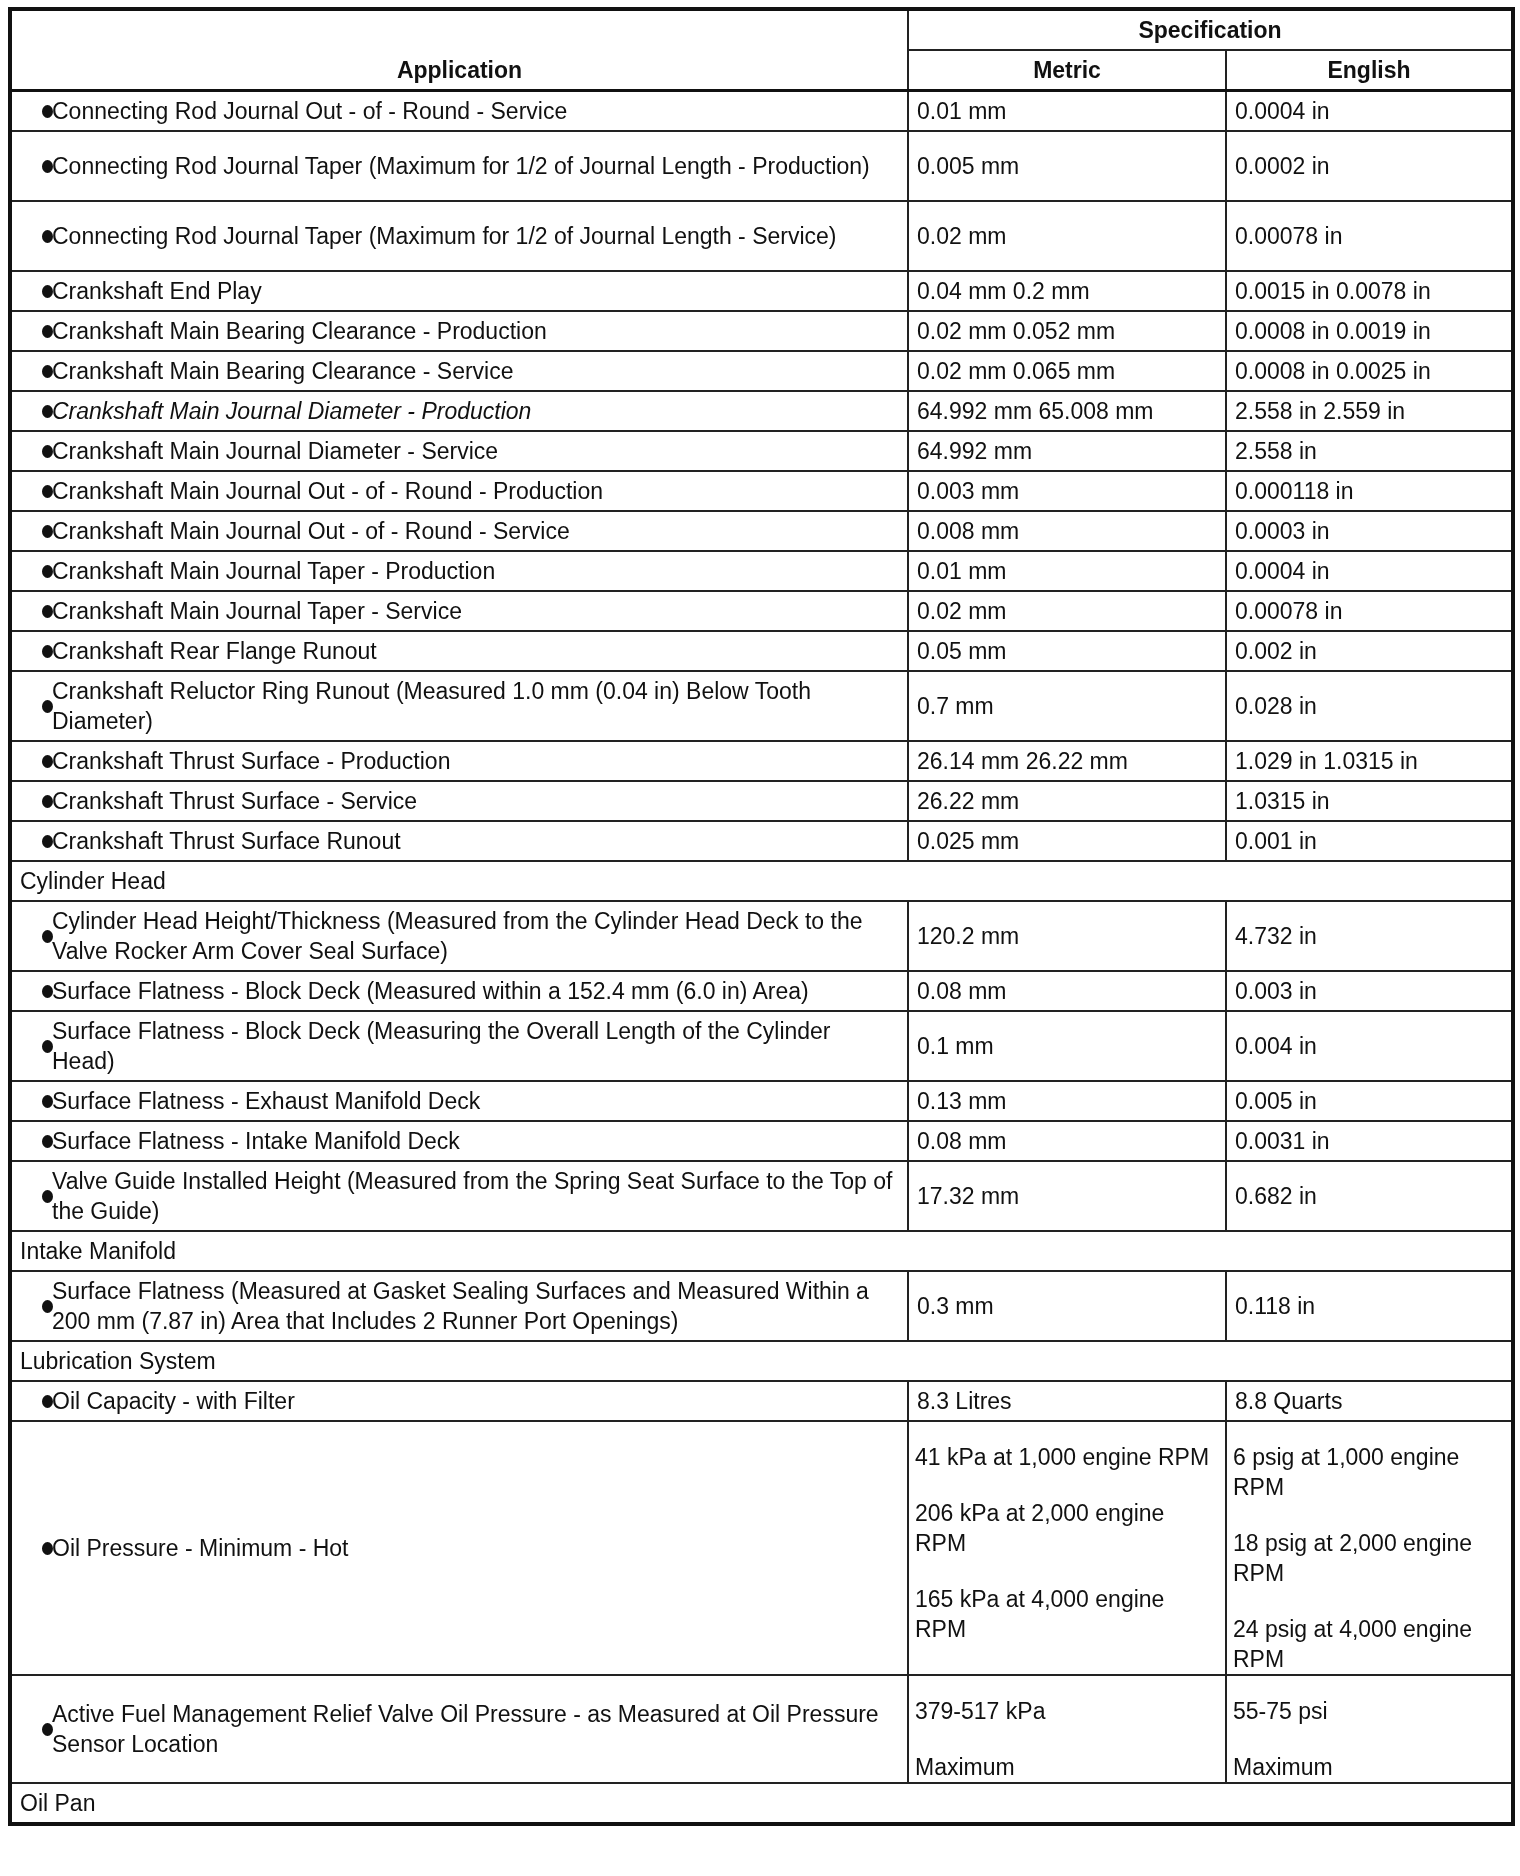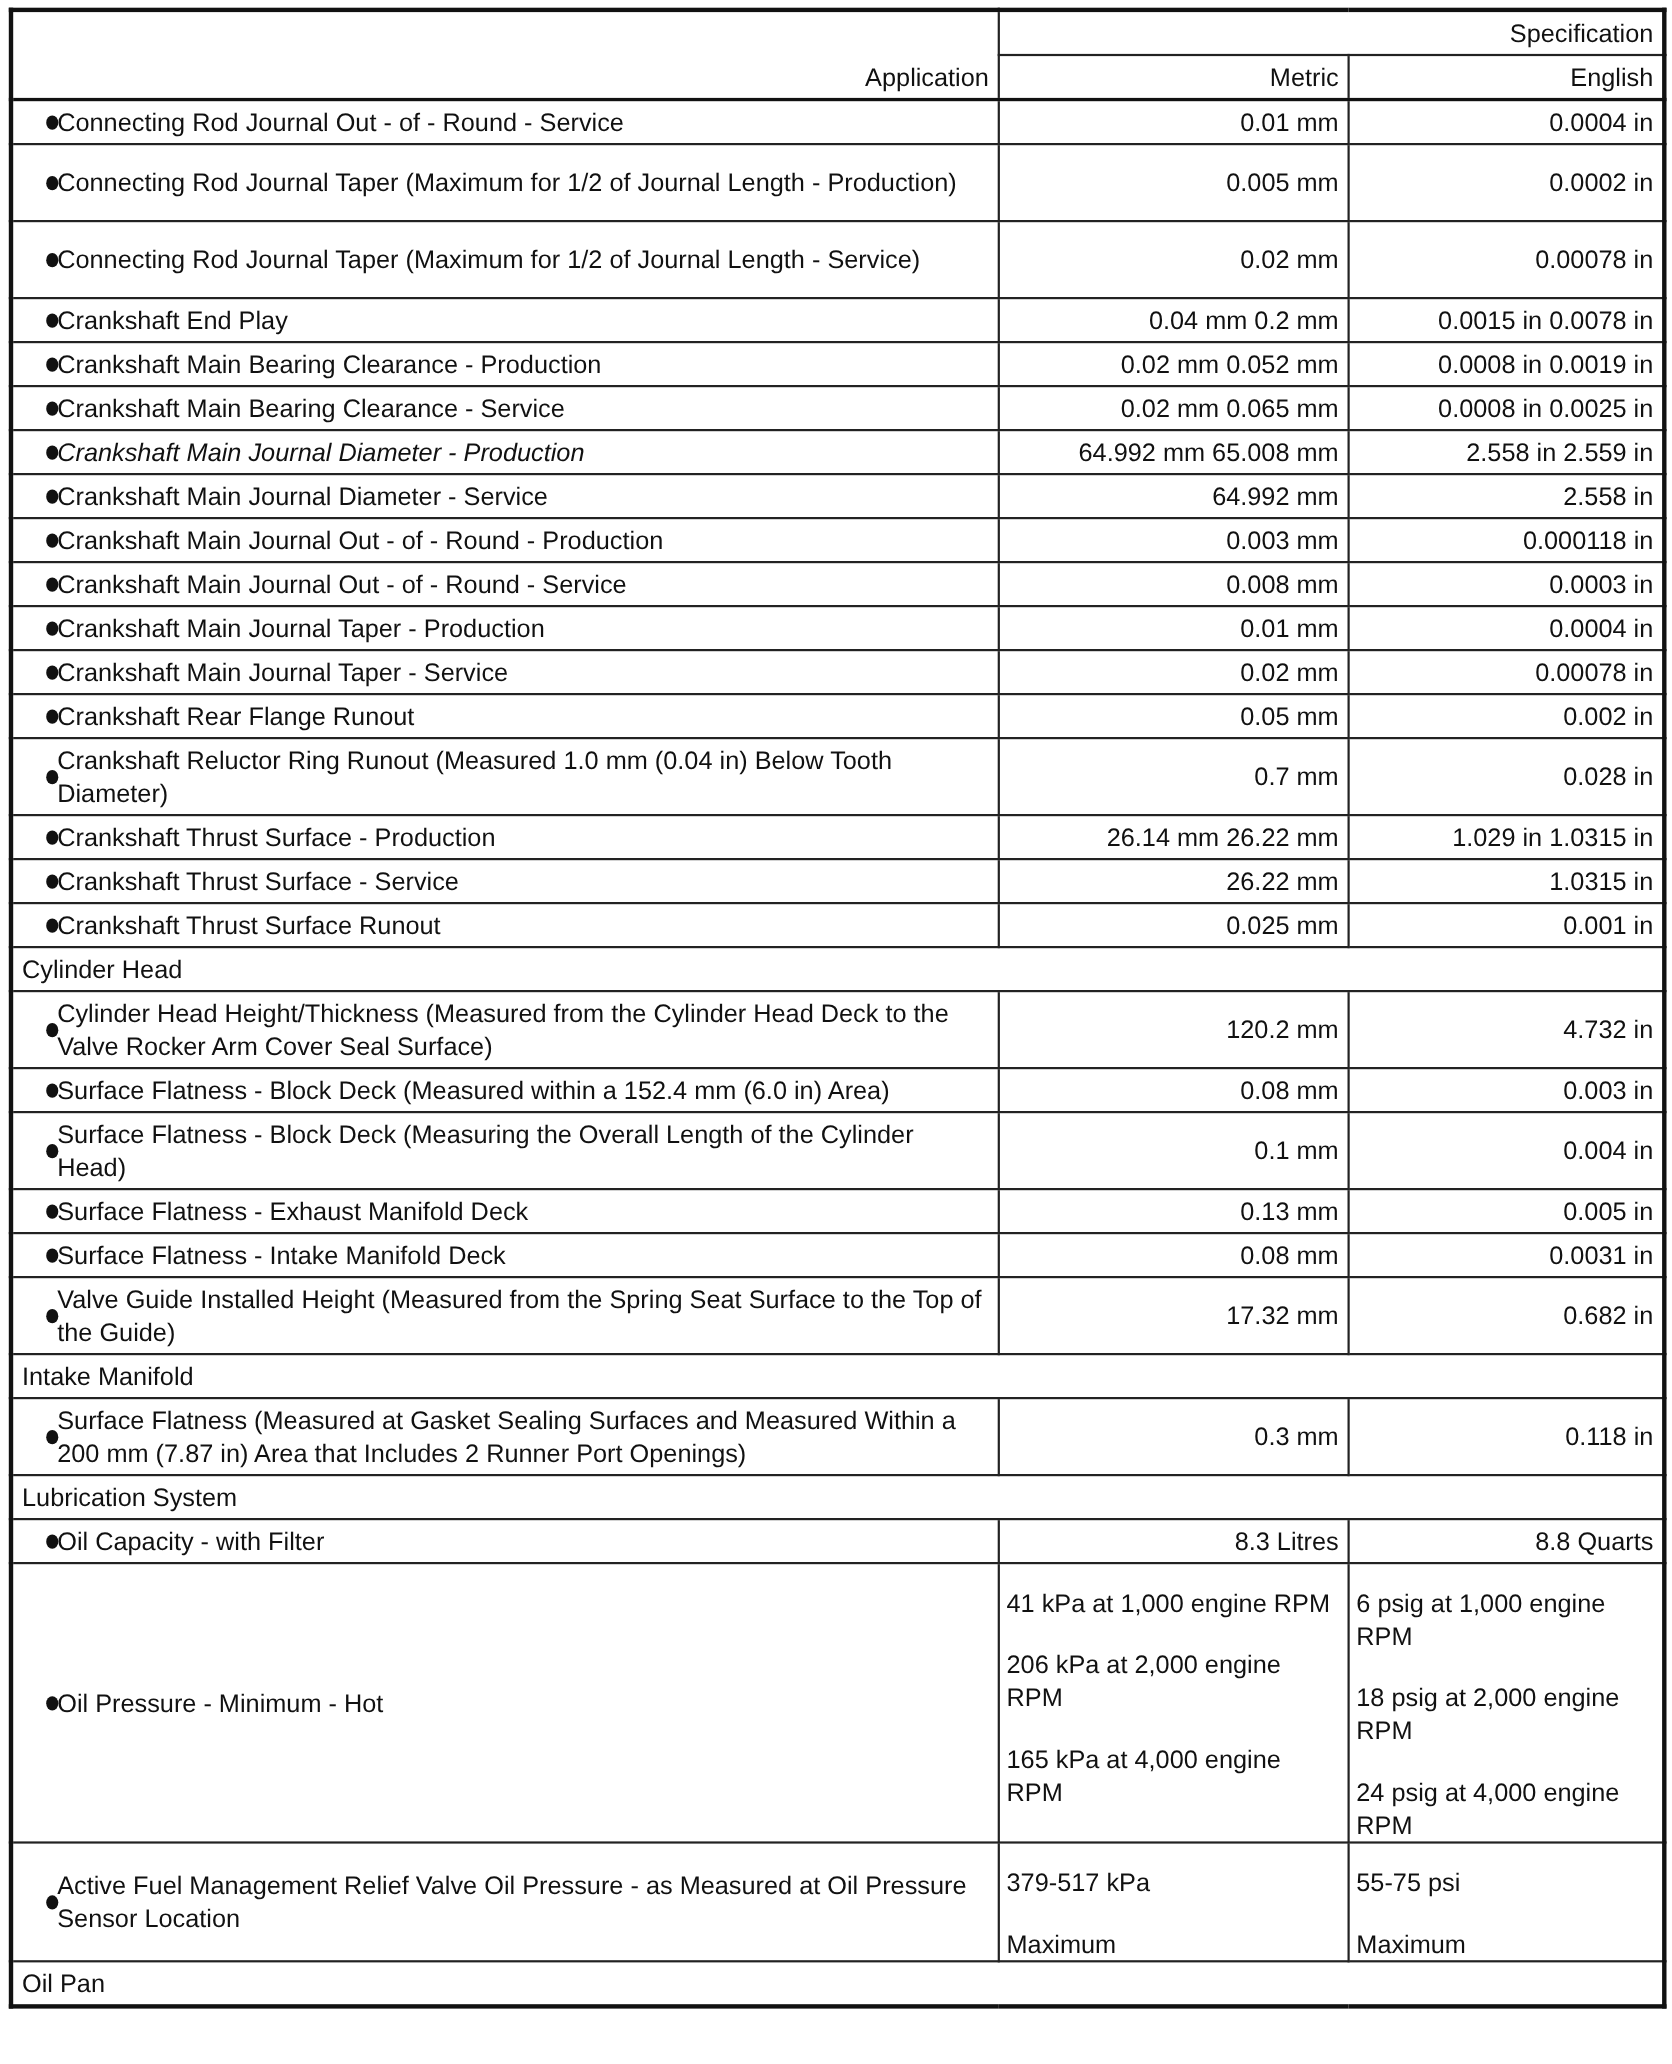--- a/index.html
+++ b/index.html
@@ -5,29 +5,29 @@
   html, body { margin: 0; padding: 0; background: #ffffff; }
   body { width: 1520px; height: 1876px; position: relative; overflow: hidden;
          font-family: "Liberation Sans", sans-serif; color: #111; }
   table.spec { position: absolute; left: 8px; top: 7px; width: 1503px;
                border-collapse: collapse; table-layout: fixed;
                border: 4px solid #111; font-size: 23px; }
   table.spec td, table.spec th { border: 2px solid #222; padding: 0 8px; vertical-align: middle; line-height: 30px; }
   col.c-app { width: 898px; }
   col.c-met { width: 318px; }
   col.c-eng { width: 287px; }
-  th { font-weight: normal; text-align: right; }
+  th { font-weight: bold; text-align: center; }
   tr.hdr-top th { height: 38px; }
   tr.hdr-bot th { height: 38px; }
   tr.hdr-bot { border-bottom: 3px solid #111; }
   td.app { padding-left: 30px; position: relative; }
   td.app .bullet { position: absolute; left: 30px; top: 50%; margin-top: -6px;
                    width: 11px; height: 13px; border-radius: 50%; background: #111; }
   td.app .txt { display: block; padding-left: 32px; }
-  td.val { text-align: right; }
+  td.val { text-align: left; }
   td.val.multi { text-align: left; vertical-align: top; padding-top: 20px; padding-left: 6px; }
   td.val.multi p { margin: 0 0 26px 0; }
   td.val.multi p:last-child { margin-bottom: 0; }
   td.section { padding-left: 4px; text-align: left; }
 </style>
 </head>
 <body>
 
 <table class="spec">
   <colgroup>

